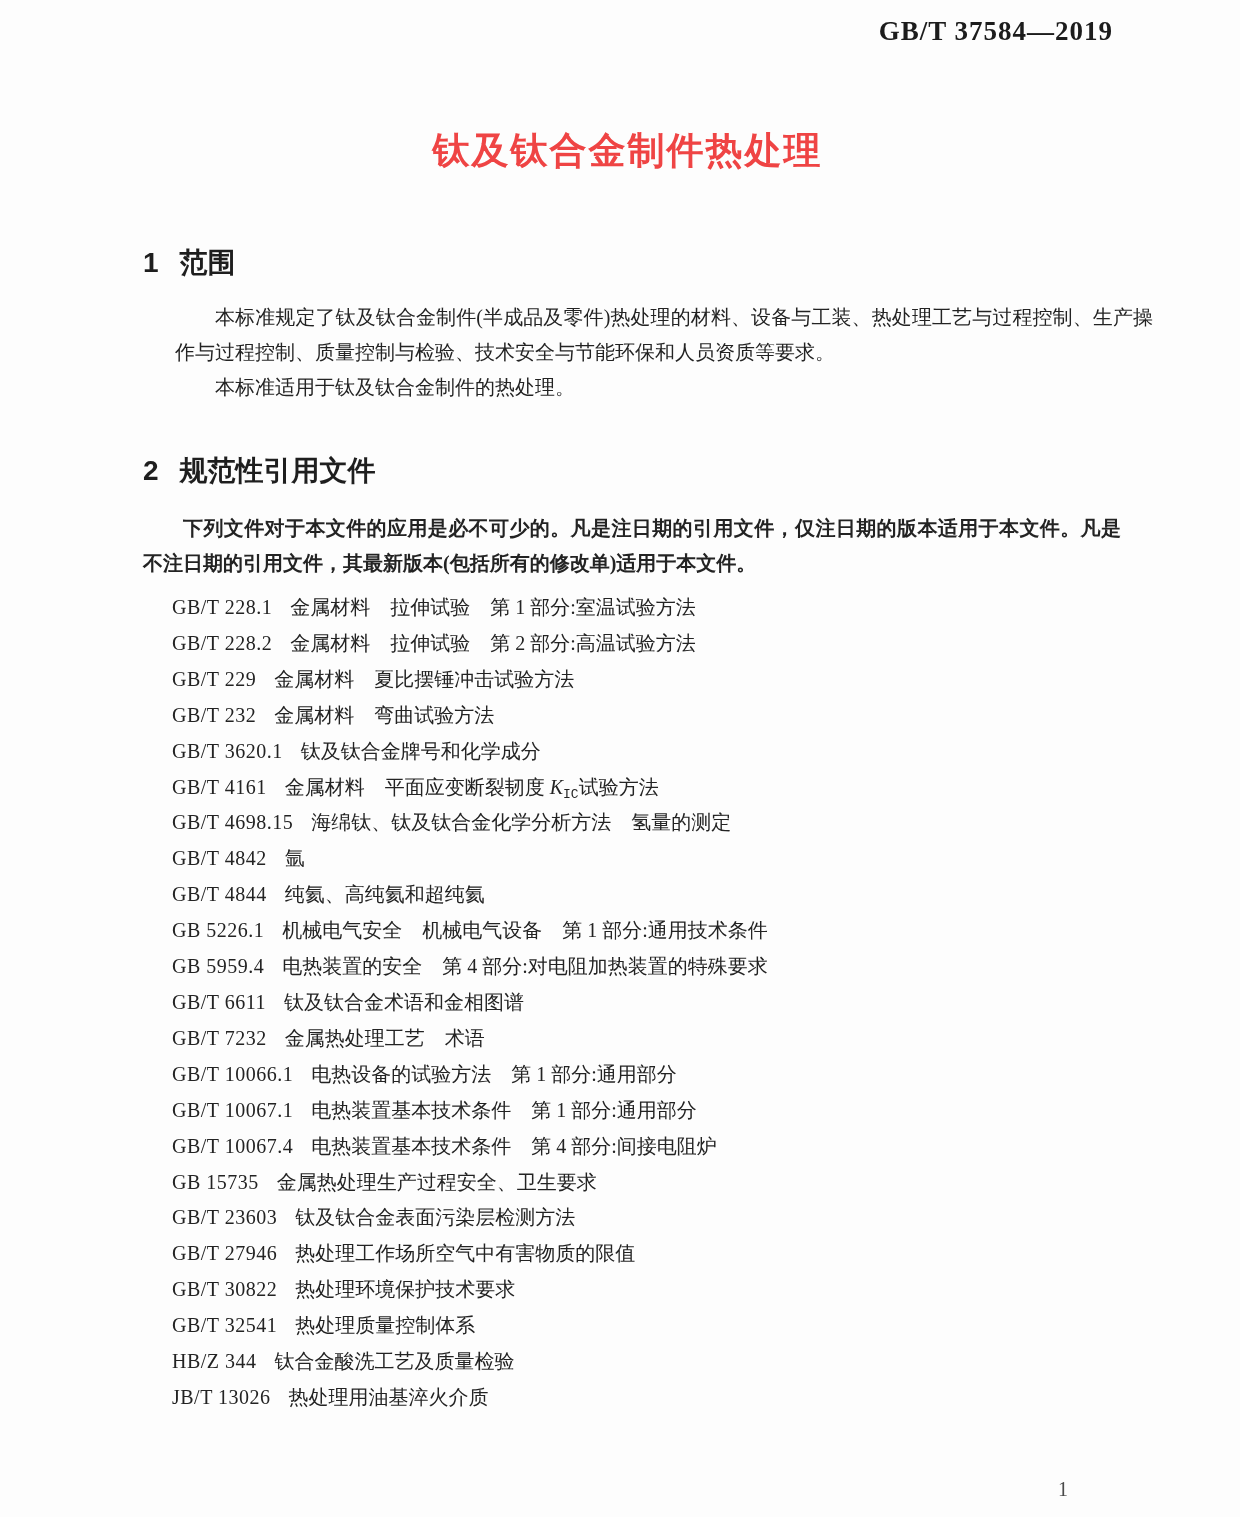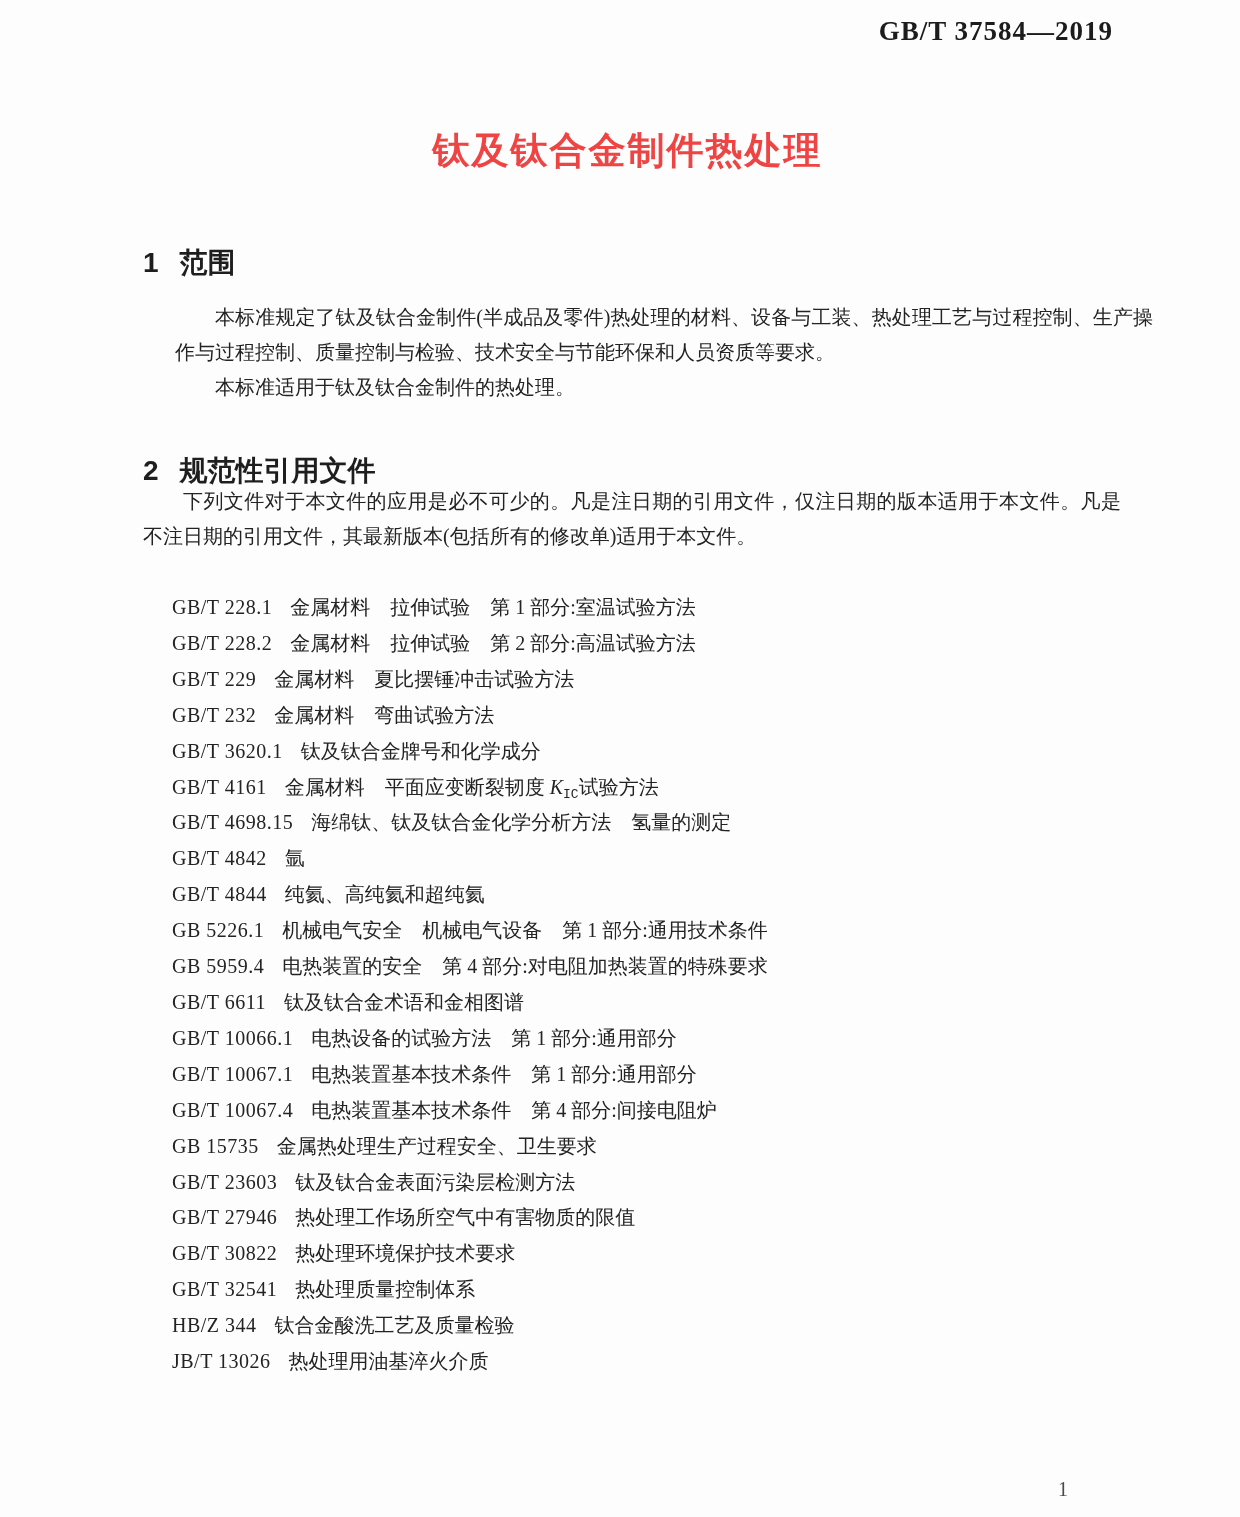--- a/index.html
+++ b/index.html
@@ -66,21 +66,21 @@
     line-height: 35px;
     text-align: justify;
     text-align-last: left;
     color: #232323;
   }
   .body-block p {
     margin: 0;
     text-indent: 2em;
   }
   .scope-block { top: 300px; margin-left: 32px; }
-  .refs-intro  { top: 484px; }
+  .refs-intro  { top: 511px; font-weight: bold; }
 
   
   .ref-list {
     position: absolute;
     top: 590px;
     left: 172px;
     width: 950px;
     font-size: 20px;
     line-height: 35.9px;
     color: #232323;
@@ -142,20 +142,21 @@
     <div class="ref-item"><span class="ref-code">GB/T 229</span><span class="ref-title">金属材料　夏比摆锤冲击试验方法</span></div>
     <div class="ref-item"><span class="ref-code">GB/T 232</span><span class="ref-title">金属材料　弯曲试验方法</span></div>
     <div class="ref-item"><span class="ref-code">GB/T 3620.1</span><span class="ref-title">钛及钛合金牌号和化学成分</span></div>
     <div class="ref-item"><span class="ref-code">GB/T 4161</span><span class="ref-title"><span>金属材料　平面应变断裂韧度 </span><span class="k-symbol">K</span><sub class="k-sub">IC</sub><span>试验方法</span></span></div>
     <div class="ref-item"><span class="ref-code">GB/T 4698.15</span><span class="ref-title">海绵钛、钛及钛合金化学分析方法　氢量的测定</span></div>
     <div class="ref-item"><span class="ref-code">GB/T 4842</span><span class="ref-title">氩</span></div>
     <div class="ref-item"><span class="ref-code">GB/T 4844</span><span class="ref-title">纯氦、高纯氦和超纯氦</span></div>
     <div class="ref-item"><span class="ref-code">GB 5226.1</span><span class="ref-title">机械电气安全　机械电气设备　第 1 部分:通用技术条件</span></div>
     <div class="ref-item"><span class="ref-code">GB 5959.4</span><span class="ref-title">电热装置的安全　第 4 部分:对电阻加热装置的特殊要求</span></div>
     <div class="ref-item"><span class="ref-code">GB/T 6611</span><span class="ref-title">钛及钛合金术语和金相图谱</span></div>
+    <div class="ref-item"><span class="ref-code">GB/T 7232</span><span class="ref-title">金属热处理工艺　术语</span></div>
     <div class="ref-item"><span class="ref-code">GB/T 10066.1</span><span class="ref-title">电热设备的试验方法　第 1 部分:通用部分</span></div>
     <div class="ref-item"><span class="ref-code">GB/T 10067.1</span><span class="ref-title">电热装置基本技术条件　第 1 部分:通用部分</span></div>
     <div class="ref-item"><span class="ref-code">GB/T 10067.4</span><span class="ref-title">电热装置基本技术条件　第 4 部分:间接电阻炉</span></div>
     <div class="ref-item"><span class="ref-code">GB 15735</span><span class="ref-title">金属热处理生产过程安全、卫生要求</span></div>
     <div class="ref-item"><span class="ref-code">GB/T 23603</span><span class="ref-title">钛及钛合金表面污染层检测方法</span></div>
     <div class="ref-item"><span class="ref-code">GB/T 27946</span><span class="ref-title">热处理工作场所空气中有害物质的限值</span></div>
     <div class="ref-item"><span class="ref-code">GB/T 30822</span><span class="ref-title">热处理环境保护技术要求</span></div>
     <div class="ref-item"><span class="ref-code">GB/T 32541</span><span class="ref-title">热处理质量控制体系</span></div>
     <div class="ref-item"><span class="ref-code">HB/Z 344</span><span class="ref-title">钛合金酸洗工艺及质量检验</span></div>
     <div class="ref-item"><span class="ref-code">JB/T 13026</span><span class="ref-title">热处理用油基淬火介质</span></div>

